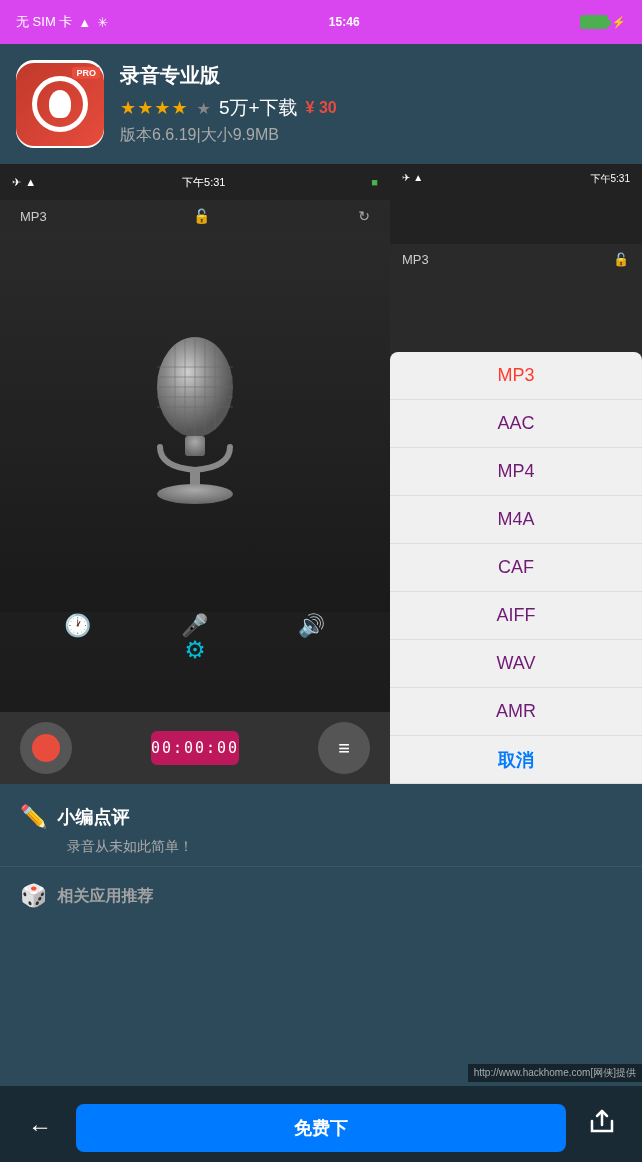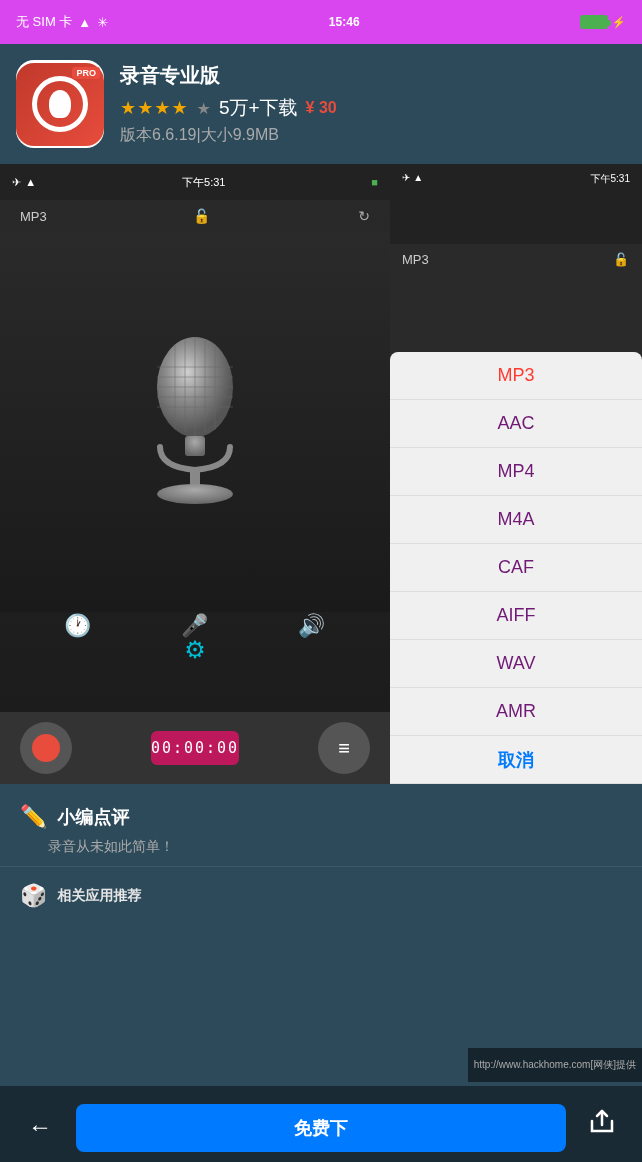--- a/index.html
+++ b/index.html
@@ -206,30 +206,30 @@
     .review-section {
       background: #2c4a5a;
       padding: 20px 20px 10px 20px;
     }
     .review-header {
       display: flex; align-items: center; gap: 10px;
       margin-bottom: 8px;
     }
     .review-icon { font-size: 22px; color: white; }
     .review-title { color: white; font-size: 18px; font-weight: bold; }
-    .review-text { color: #aaa; font-size: 14px; margin-left: 28px; }
+    .review-text { color: #aaa; font-size: 14px; margin-left: 47px; }
 
     .related-section {
       background: #2c4a5a;
       padding: 16px 20px;
       display: flex; align-items: center; gap: 10px;
       border-top: 1px solid #3a5a6a;
     }
     .related-icon { font-size: 22px; color: white; }
-    .related-title { color: #e5e5e5; font-size: 14px; font-weight: bold; }
+    .related-title { color: #a3a3a3; font-size: 16px; font-weight: bold; }
 
     
     .bottom-bar {
       position: absolute;
       bottom: 0; left: 0; right: 0;
       height: 76px;
       background: #1a2a35;
       display: flex; align-items: center;
       padding: 0 16px;
       gap: 12px;
@@ -251,21 +251,21 @@
       width: 48px; height: 48px;
       display: flex; align-items: center; justify-content: center;
       color: white; font-size: 24px;
     }
 
     .watermark {
       position: absolute;
       bottom: 80px; right: 0;
       background: rgba(0,0,0,0.5);
       color: #aaa; font-size: 10px;
-      padding: 10px 6px;
+      padding: 2px 6px;
     }
 
     .format-picker-wrap {
       position: absolute;
       bottom: 0; left: 0; right: 0;
     }
   </style>
 </head>
 <body>
 

